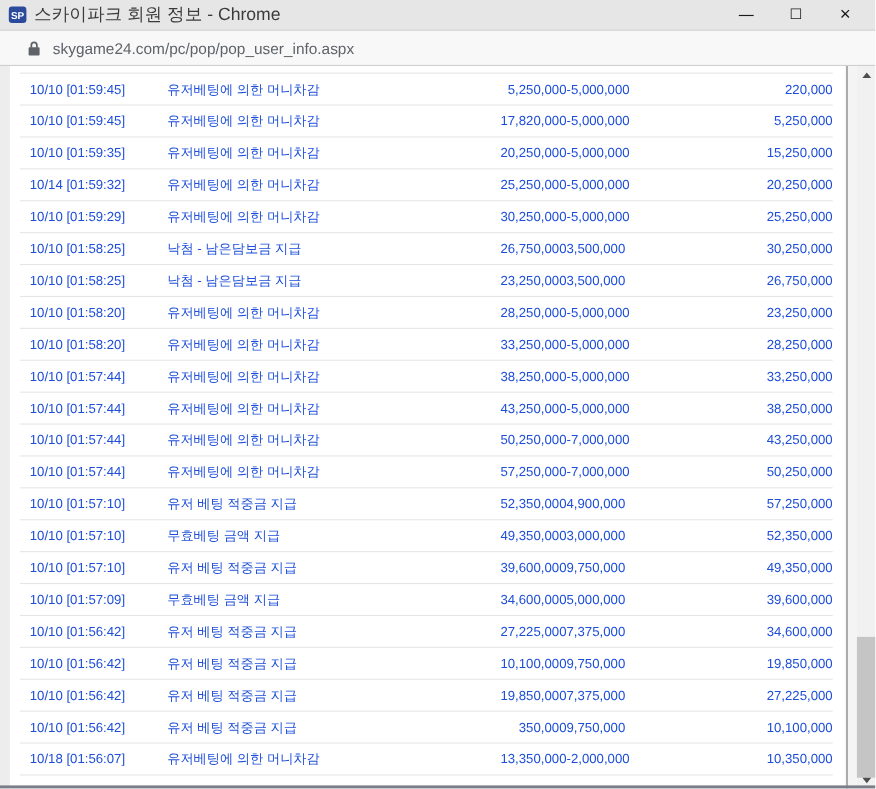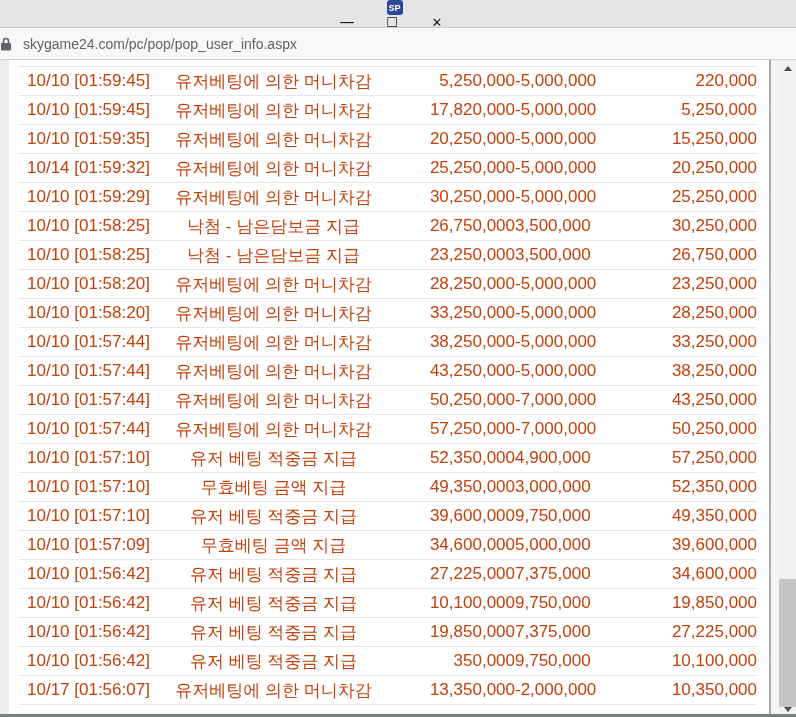--- a/index.html
+++ b/index.html
@@ -15,21 +15,20 @@
   }
 
   
   .titlebar {
     height: 28px;
     background: #E6E6E6;
     border-bottom: 1px solid #CCCCCC;
     display: flex;
     align-items: center;
     padding: 0 8px;
-    flex-direction: column;
   }
   .favicon {
     width: 16px; height: 15px;
     background: #2B4A9B;
     color: #fff;
     font-size: 9px;
     font-weight: bold;
     border-radius: 3px;
     display: flex; align-items: center; justify-content: center;
     margin-right: 7px;
@@ -61,21 +60,21 @@
   }
   .win-btn.minimize { font-size: 15px; }
 
   
   .addressbar {
     height: 32px;
     background: #F8F8F8;
     border-bottom: 1px solid #CFCFCF;
     display: flex;
     align-items: center;
-    padding: 0 0;
+    padding: 0 25px;
   }
   .lock-icon { margin-right: 11px; display: flex; align-items: center; }
   .url-text {
     font-size: 14px;
     color: #5F6368;
     white-space: nowrap;
   }
 
   
   .content {
@@ -94,26 +93,26 @@
     left: 18px;
     top: 6px;
     width: 739px;
     border-top: 1px solid #E6E6E6;
   }
   .row {
     display: flex;
     height: 29px;
     align-items: center;
     border-bottom: 1px solid #E6E6E6;
-    font-size: 17px;
-    color: #c2410c;
+    font-size: 12px;
+    color: #1d4ed8;
   }
   .cell { white-space: nowrap; overflow: hidden; }
   .cell-time  { width: 134px; padding-left: 9px; flex: 0 0 auto; }
-  .cell-desc  { flex: 1 1 auto; text-align: center; }
+  .cell-desc  { flex: 1 1 auto; }
   .cell-n1    { width: 120px; text-align: right; flex: 0 0 auto; }
   .cell-n2    { width: 122px; text-align: left; flex: 0 0 auto; }
   .cell-n3    { width: 120px; text-align: right; flex: 0 0 auto; }
 
   
   .divider-v {
     position: absolute;
     top: 0; right: 25px;
     width: 2px; height: 100%;
     background: #ACACAC;
@@ -355,21 +354,21 @@
 
   <div class="row">
     <div class="cell cell-time">10/10 [01:56:42]</div>
     <div class="cell cell-desc">유저 베팅 적중금 지급</div>
     <div class="cell cell-n1">350,000</div>
     <div class="cell cell-n2">9,750,000</div>
     <div class="cell cell-n3">10,100,000</div>
   </div>
 
   <div class="row">
-    <div class="cell cell-time">10/17 [01:56:07]</div>
+    <div class="cell cell-time">10/18 [01:56:07]</div>
     <div class="cell cell-desc">유저베팅에 의한 머니차감</div>
     <div class="cell cell-n1">13,350,000</div>
     <div class="cell cell-n2">-2,000,000</div>
     <div class="cell cell-n3">10,350,000</div>
   </div>
 </div>
 
     <div class="divider-v"></div>
     <div class="scroll-gap"></div>
 

